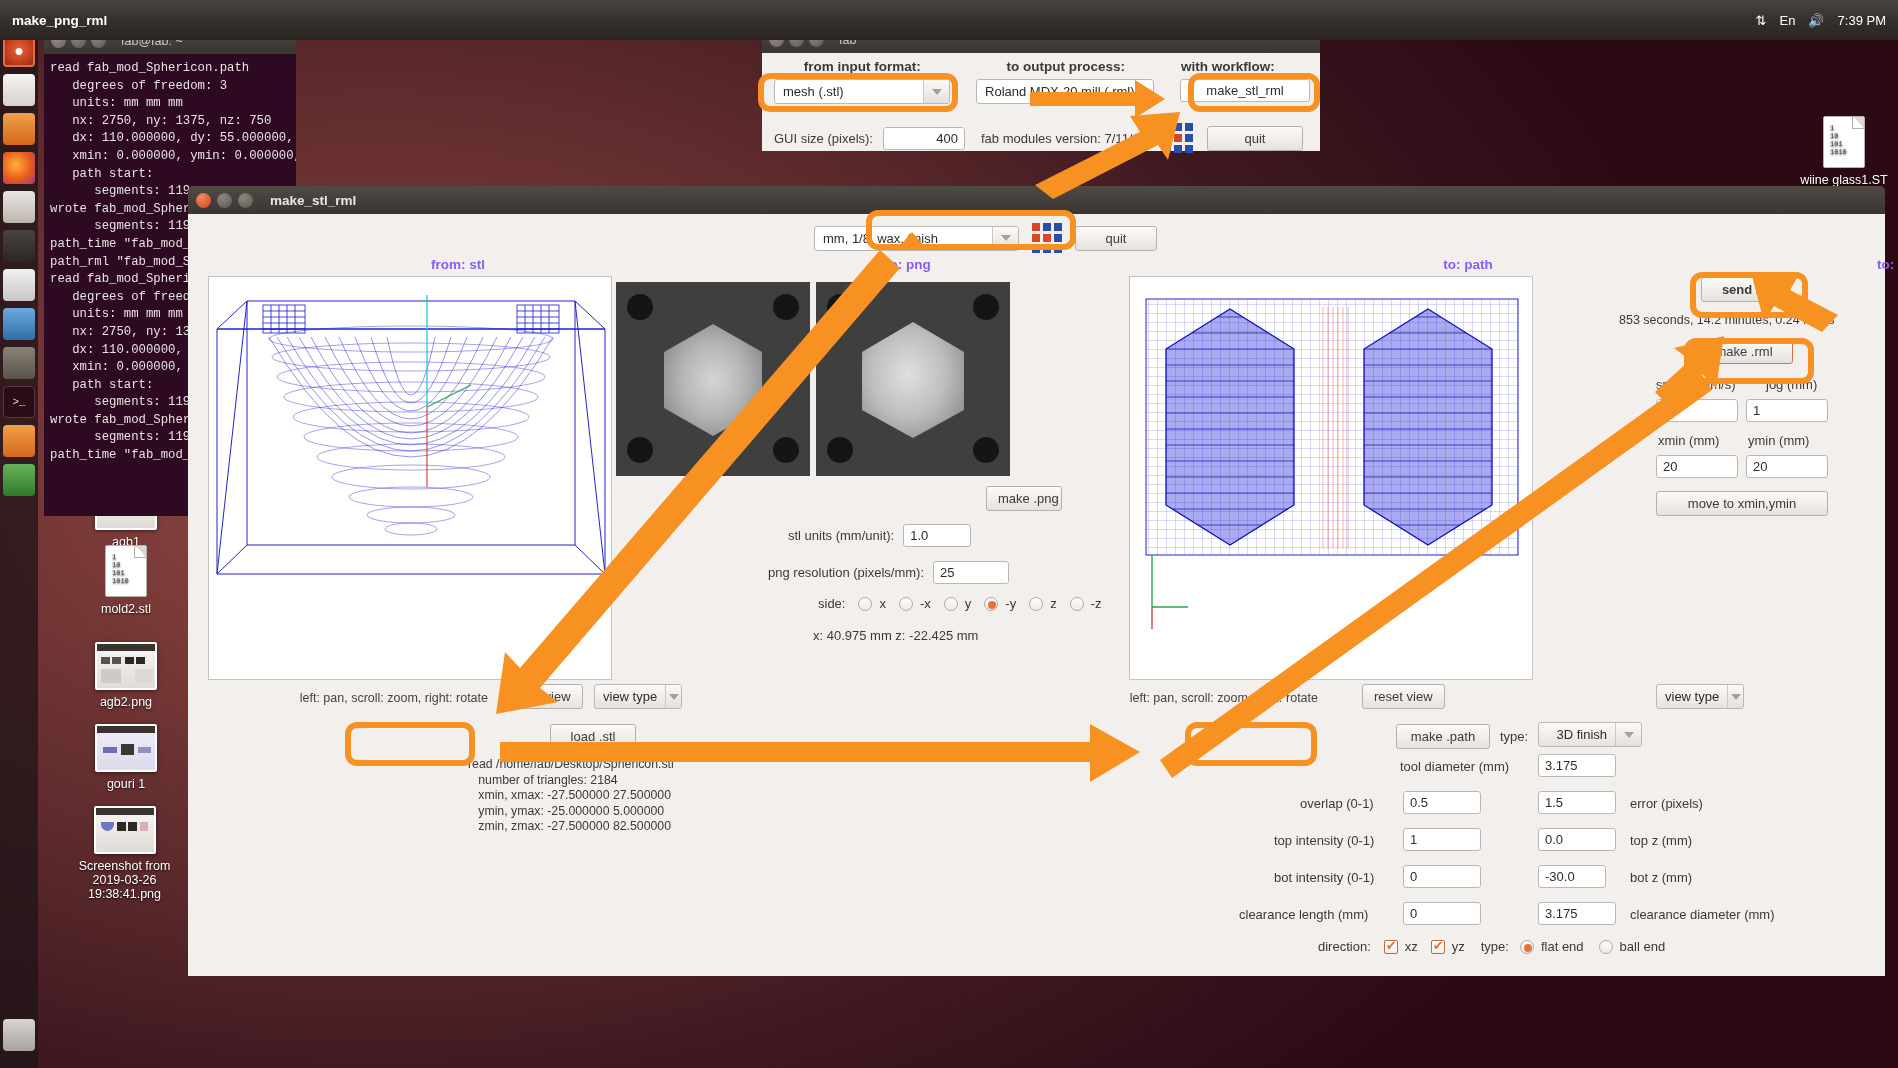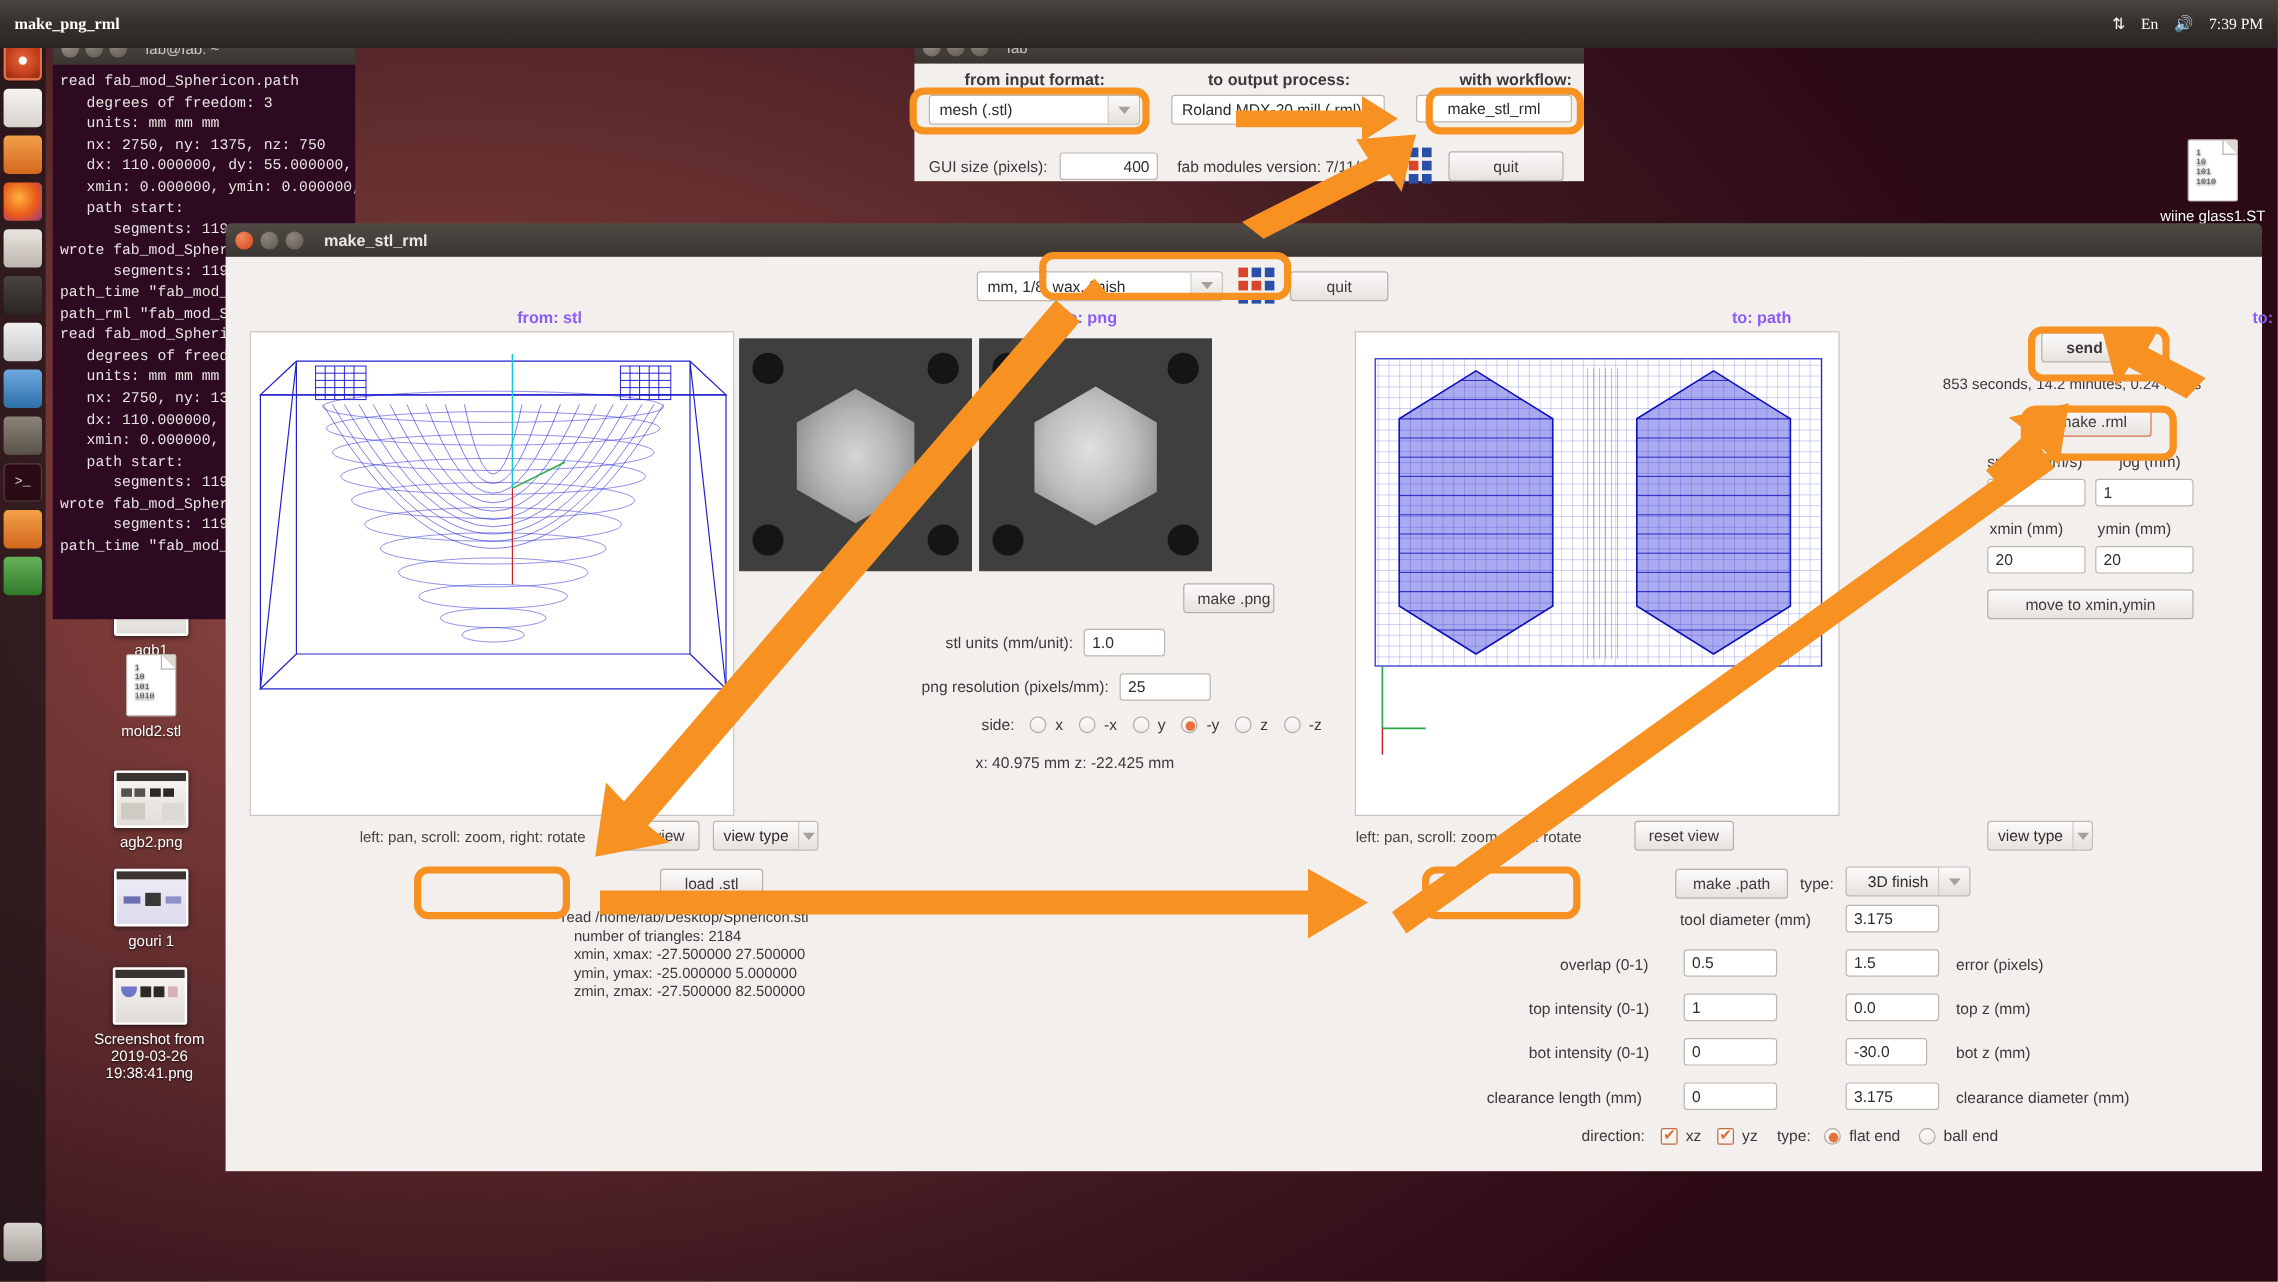--- a/index.html
+++ b/index.html
@@ -14,21 +14,21 @@
   #desktop {
     position:absolute; left:0; top:0; width:1898px; height:1068px;
     background: radial-gradient(ellipse 70% 80% at 20% 45%, #8e4a45 0%, #7a3a38 22%, #5d2a2c 48%, #3d1820 72%, #2c0a14 100%);
   }
 
   
   #toppanel {
     position:absolute; left:0; top:0; width:1898px; height:40px;
     background: linear-gradient(to bottom,#4a4440 0%,#36302d 50%,#2b2623 100%);
     color:#fff; font-size:13.5px; z-index:60;
-    display:flex; align-items:center;font-family:Liberation Serif, serif;
+    display:flex; align-items:center;
   }
   #toppanel .apptitle { margin-left:12px; font-weight:bold; color:#fff; font-size:13.5px;}
   #toppanel .right { margin-left:auto; display:flex; align-items:center; gap:13px; margin-right:12px; }
   #toppanel .right span { font-size:13px; color:#fff;}
   .ind { display:inline-block; }
 
   
   #launcher {
     position:absolute; left:0; top:27px; width:38px; height:1041px;
     background: rgba(32,20,24,0.78);
@@ -303,21 +303,21 @@
   <div class="fw-title">
     <span class="wbtn close"></span>
     <span class="wbtn"></span>
     <span class="wbtn"></span>
     <span class="lbl">fab</span>
   </div>
   <div class="fw-body">
     <div style="display:flex; gap:26px; padding-left:2px;">
       <div style="width:178px; text-align:center;" class="hdrlbl">from input format:</div>
       <div style="width:180px; text-align:center;" class="hdrlbl">to output process:</div>
-      <div style="width:130px; text-align:right;" class="hdrlbl">with workflow:</div>
+      <div style="width:130px; text-align:left;" class="hdrlbl">with workflow:</div>
     </div>
     <div style="display:flex; gap:26px; margin-top:5px; padding-left:2px;">
       <div class="gtkcombo" style="width:178px;">
         <span class="val">mesh (.stl)</span>
         <span class="arrow"></span>
       </div>
       <div class="gtkcombo" style="width:180px;gap:29px;">
         <span class="val">Roland MDX-20 mill (.rml)</span>
         <span class="arrow"></span>
       </div>

